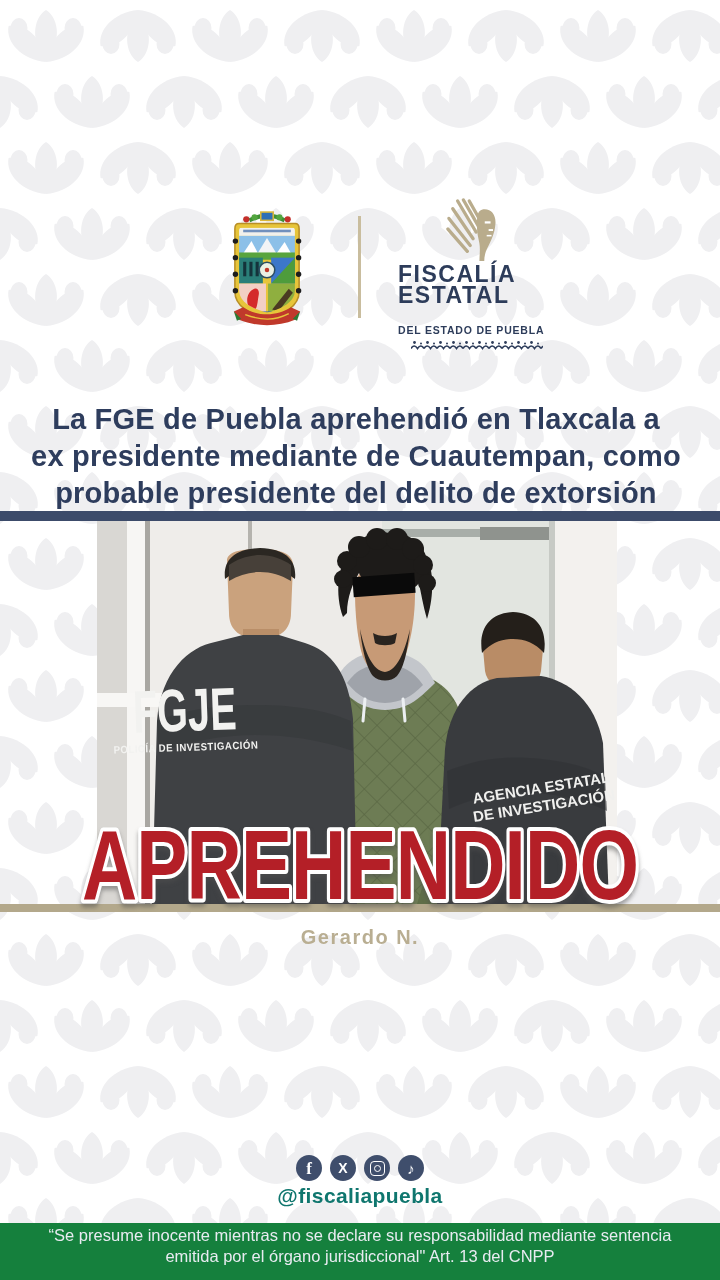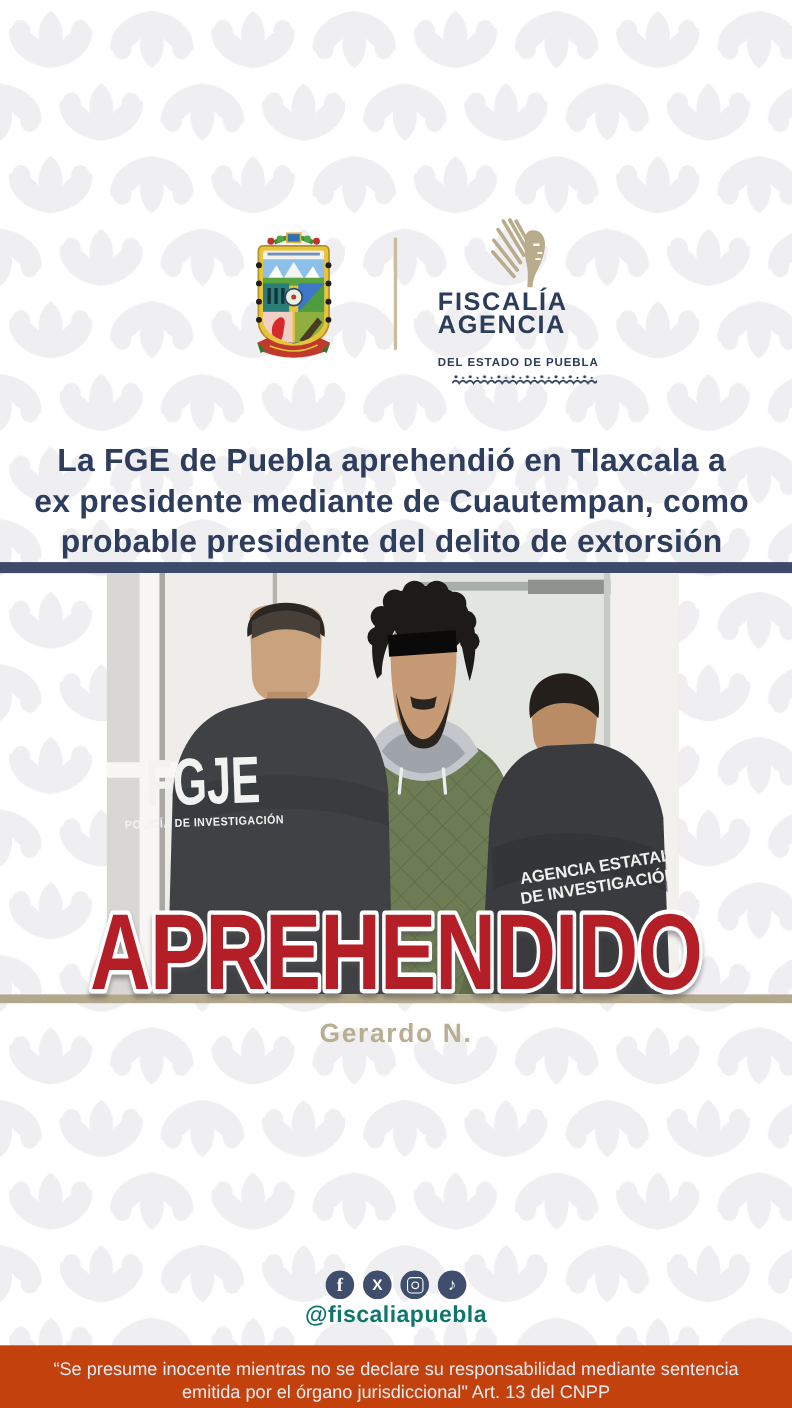--- a/index.html
+++ b/index.html
@@ -23,36 +23,36 @@
     font-size:29px;font-weight:bold;line-height:37px;letter-spacing:.2px;}
   
   #navy-bar{left:0;top:511px;width:720px;height:10px;background:#3c4b6a;}
   #tan-bar{left:0;top:904px;width:720px;height:8px;background:#b3a88b;}
   
   #arrest-photo{left:97px;top:521px;width:520px;height:383px;}
   
   #stamp-svg{left:0;top:796px;z-index:5;}
   
   #detainee-name{left:0;top:926px;width:720px;text-align:center;color:#b9ae92;
-    font-size:24px;font-weight:bold;letter-spacing:1.5px;}
+    font-size:20px;font-weight:bold;letter-spacing:1.5px;}
   
   #social-row{left:0;top:1155px;width:720px;display:flex;justify-content:center;gap:8px;}
   .soc{width:26px;height:26px;border-radius:50%;background:#3f4e6c;color:#fff;
     display:flex;align-items:center;justify-content:center;}
   .soc .fb{font-family:"Liberation Serif",serif;font-weight:bold;font-size:17px;line-height:1;}
   .soc .xg{font-weight:bold;font-size:14px;line-height:1;}
   .soc .tk{font-size:15px;line-height:1;}
   .ig-box{width:13px;height:13px;border:1.6px solid #fff;border-radius:4px;
     display:flex;align-items:center;justify-content:center;}
   .ig-dot{width:5px;height:5px;border:1.4px solid #fff;border-radius:50%;}
   #social-handle{left:0;top:1184px;width:720px;text-align:center;color:#0f766e;
     font-size:21px;font-weight:bold;letter-spacing:.4px;}
   
-  #footer-bar{left:0;top:1223px;width:720px;height:57px;background:#c2410c;
-    color:#e8ebf1;text-align:center;font-size:16.5px;line-height:21px;padding-top:12px;
+  #footer-bar{left:0;top:1223px;width:720px;height:57px;background:#15803d;
+    color:#e8ebf1;text-align:center;font-size:16.5px;line-height:21px;padding-top:2px;
     box-sizing:border-box;}
 </style>
 </head>
 <body>
 
 <div id="canvas">
 
   <svg id="bg-pattern" class="abs" width="720" height="1280" aria-hidden="true">
     <defs>
       <path id="pp-drop" d="M0 26 C -15 7 -14 -17 0 -26 C 14 -17 15 7 0 26 Z"></path>
@@ -140,21 +140,21 @@
         <path d="M7 10 L28 41"></path>
           <path d="M3 20 L25 48"></path>
           <path d="M2 31 L22 54"></path>
       </g>
       <path d="M37 11 C46 9 52 16 51 26 C50 36 47 42 43 50 C40.5 55 39.5 59 39.5 64 L34.5 64 C34.5 58 35.5 52 34.5 46 C33.5 40 32 36 32 30 C32 20 31.5 13 37 11 Z" fill="#b9ac8c"></path>
       <path d="M40 23 L46 23 L46 25.3 L40 25.3 Z" fill="#ffffff"></path>
       <path d="M44 31 L48.5 31 L48.5 33 L44 33 Z" fill="#ffffff"></path>
       <path d="M42 37 L47 37 L47 38.6 L42 38.6 Z" fill="#ffffff"></path>
     </svg>
     <div class="org-name">FISCALÍA</div>
-    <div class="org-name">AGENCIA</div>
+    <div class="org-name">ESTATAL</div>
     <div class="org-sub">DEL ESTADO DE PUEBLA</div>
     <svg id="aztec-strip" width="132" height="10">
       <defs>
         <pattern id="az" width="13" height="10" patternUnits="userSpaceOnUse">
           <circle cx="3.5" cy="2.5" r="1.4" fill="#2d3c5a"></circle>
           <circle cx="10" cy="3.5" r="1" fill="#2d3c5a"></circle>
           <path d="M0 8.5 Q3.2 3.5 6.5 8.5 Q9.8 3.5 13 8.5" fill="none" stroke="#2d3c5a" stroke-width="1.6"></path>
         </pattern>
       </defs>
       <rect width="132" height="10" fill="url(#az)"></rect>

